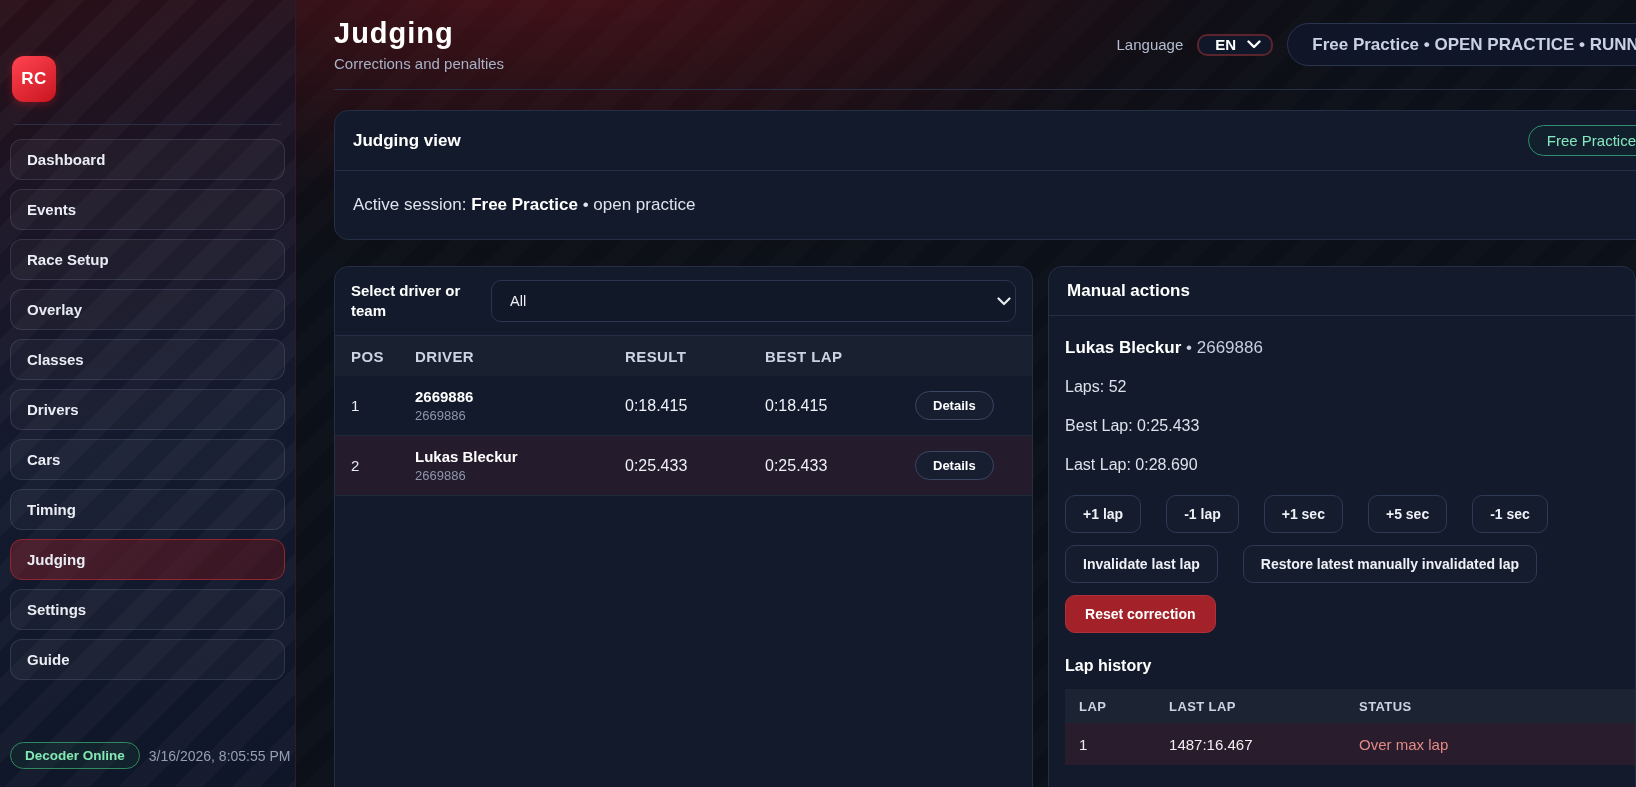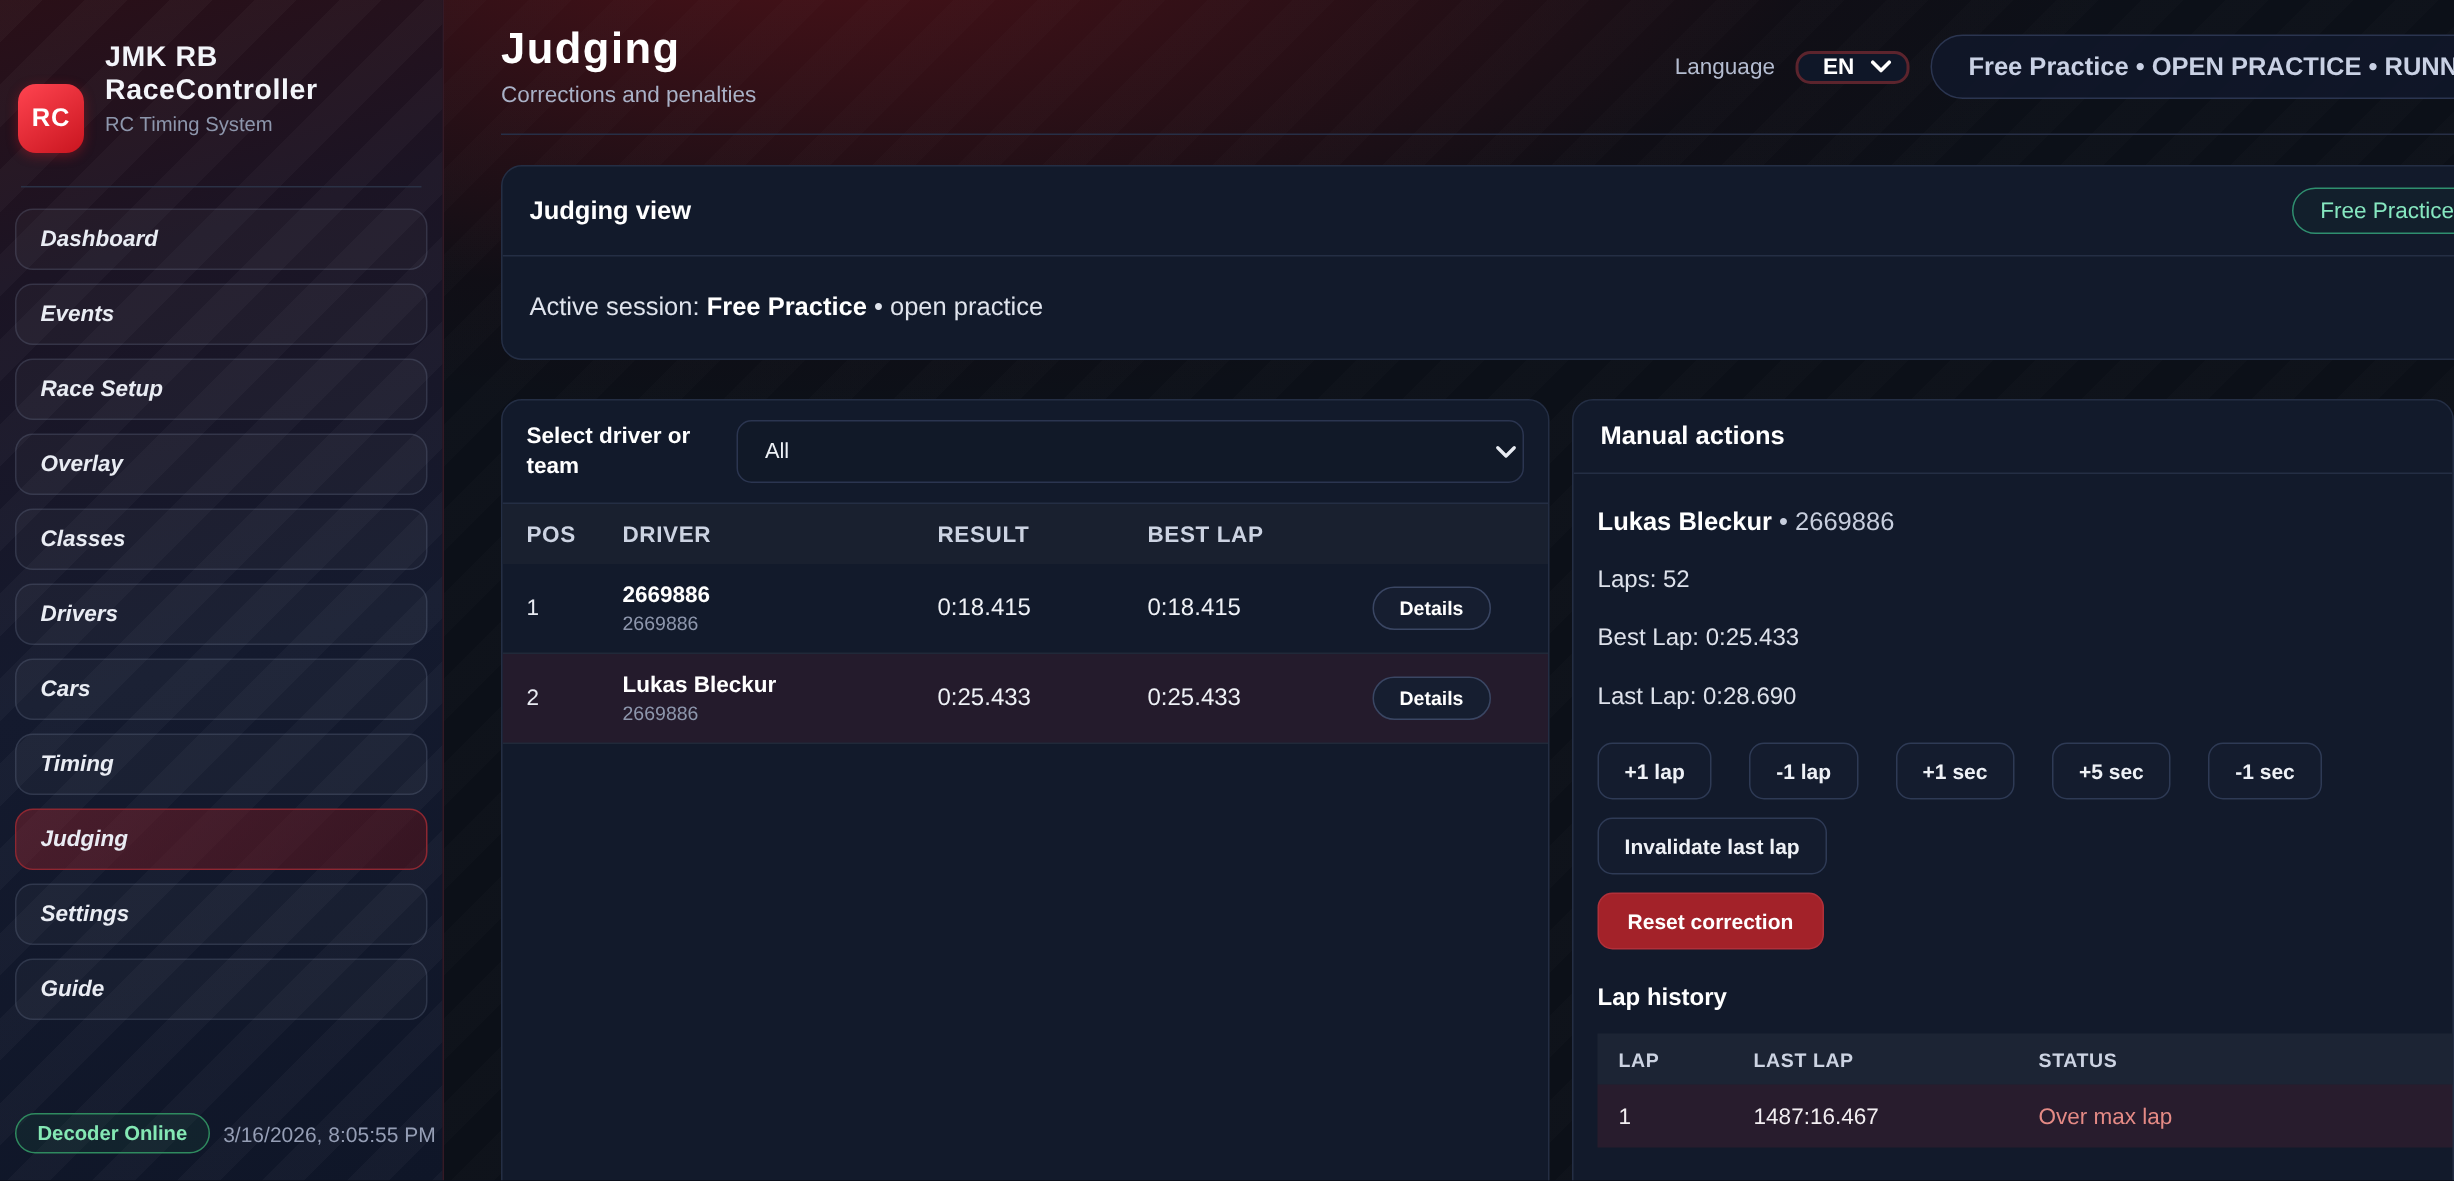--- a/index.html
+++ b/index.html
@@ -22,21 +22,21 @@
     background: linear-gradient(145deg, #ff4450, #c9151f);
     display: flex; align-items: center; justify-content: center;
     font-weight: bold; font-size: 17px; color: #fff; letter-spacing: 0.5px;
     box-shadow: 0 2px 8px rgba(220,30,40,0.35);
     margin-top: 40px;
   }
   .brand-title { font-size: 19px; font-weight: bold; line-height: 1.18; letter-spacing: 0.4px; color: #f3f5fa; }
   .brand-sub { font-size: 13.5px; color: #8d96ac; margin-top: 3px; }
   .brand-divider { border-bottom: 1px solid #2a3145; margin: 8px 14px 14px; }
 
-  .nav { padding: 0 10px; font-style: italic; }
+  .nav { padding: 0 10px; }
   .nav-item {
     padding: 11px 16px; margin-bottom: 9px; border-radius: 12px;
     background: rgba(255,255,255,0.03); border: 1px solid rgba(128,140,168,0.22);
     font-size: 15px; font-weight: bold; color: #e9ecf3; cursor: pointer;
   }
   .nav-item.active {
     background: linear-gradient(135deg, rgba(155,36,44,0.40), rgba(84,18,26,0.55));
     border-color: #8d2731;
   }
   .sidebar-footer { position: absolute; left: 10px; bottom: 18px; display: flex; align-items: center; white-space: nowrap; }
@@ -137,27 +137,20 @@
   .chev { flex-shrink: 0; }
 </style>
 </head>
 <body>
 
 <div class="app">
 
   <aside class="sidebar">
     <div class="brand">
       <div class="logo">RC</div>
-      <div>
-        <div class="brand-title">
-          <div>JMK RB</div>
-          <div>RaceController</div>
-        </div>
-        <div class="brand-sub">RC Timing System</div>
-      </div>
     </div>
     <div class="brand-divider"></div>
     <nav class="nav">
       <div class="nav-item">Dashboard</div>
       <div class="nav-item">Events</div>
       <div class="nav-item">Race Setup</div>
       <div class="nav-item">Overlay</div>
       <div class="nav-item">Classes</div>
       <div class="nav-item">Drivers</div>
       <div class="nav-item">Cars</div>
@@ -262,20 +255,21 @@
 
           <div class="btn-row">
             <button class="action-btn">+1 lap</button>
             <button class="action-btn">-1 lap</button>
             <button class="action-btn">+1 sec</button>
             <button class="action-btn">+5 sec</button>
             <button class="action-btn">-1 sec</button>
           </div>
           <div class="btn-row">
             <button class="action-btn">Invalidate last lap</button>
+            <button class="action-btn">Restore latest manually invalidated lap</button>
           </div>
           <button class="reset-btn">Reset correction</button>
 
           <div class="lap-history-title">Lap history</div>
           <div>
             <div class="l-row l-head">
               <span>LAP</span>
               <span>LAST LAP</span>
               <span>STATUS</span>
             </div>

